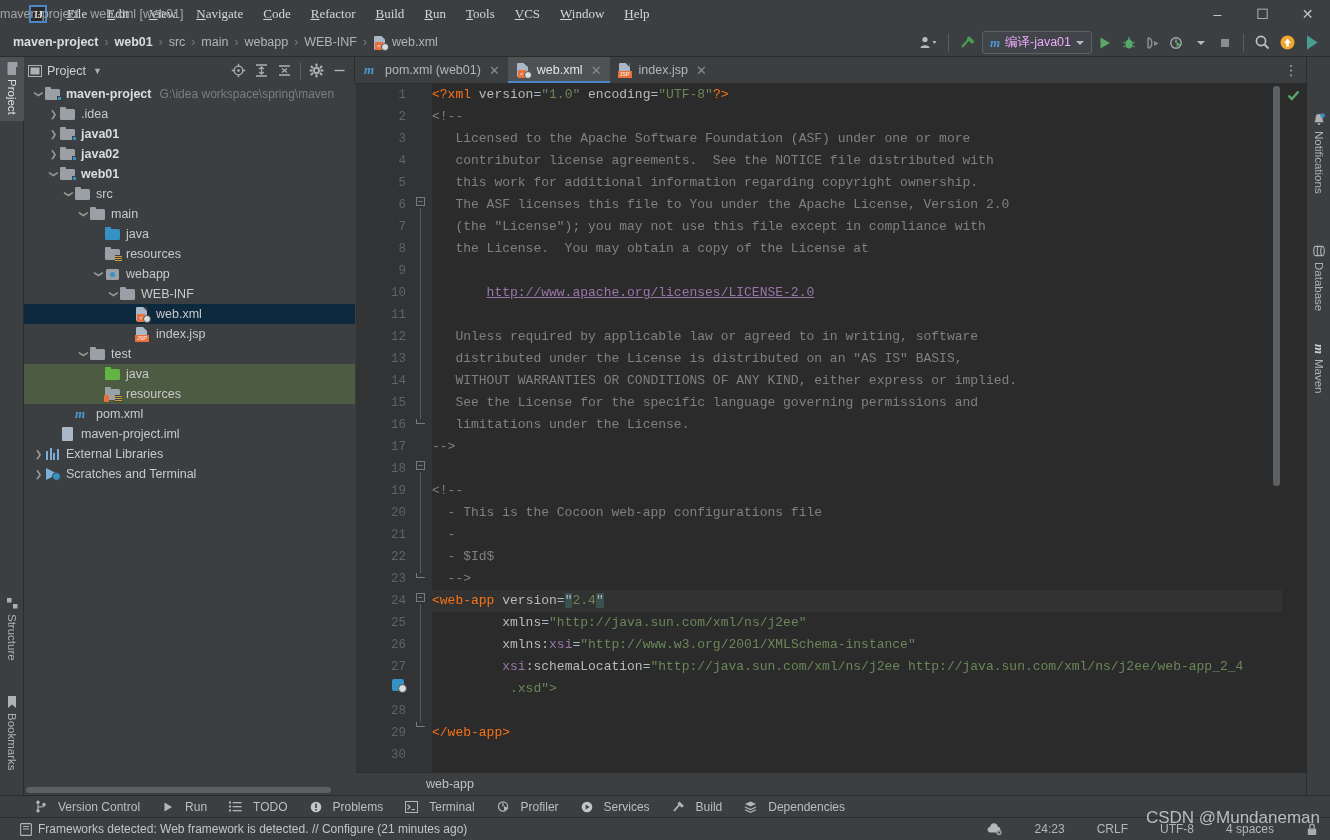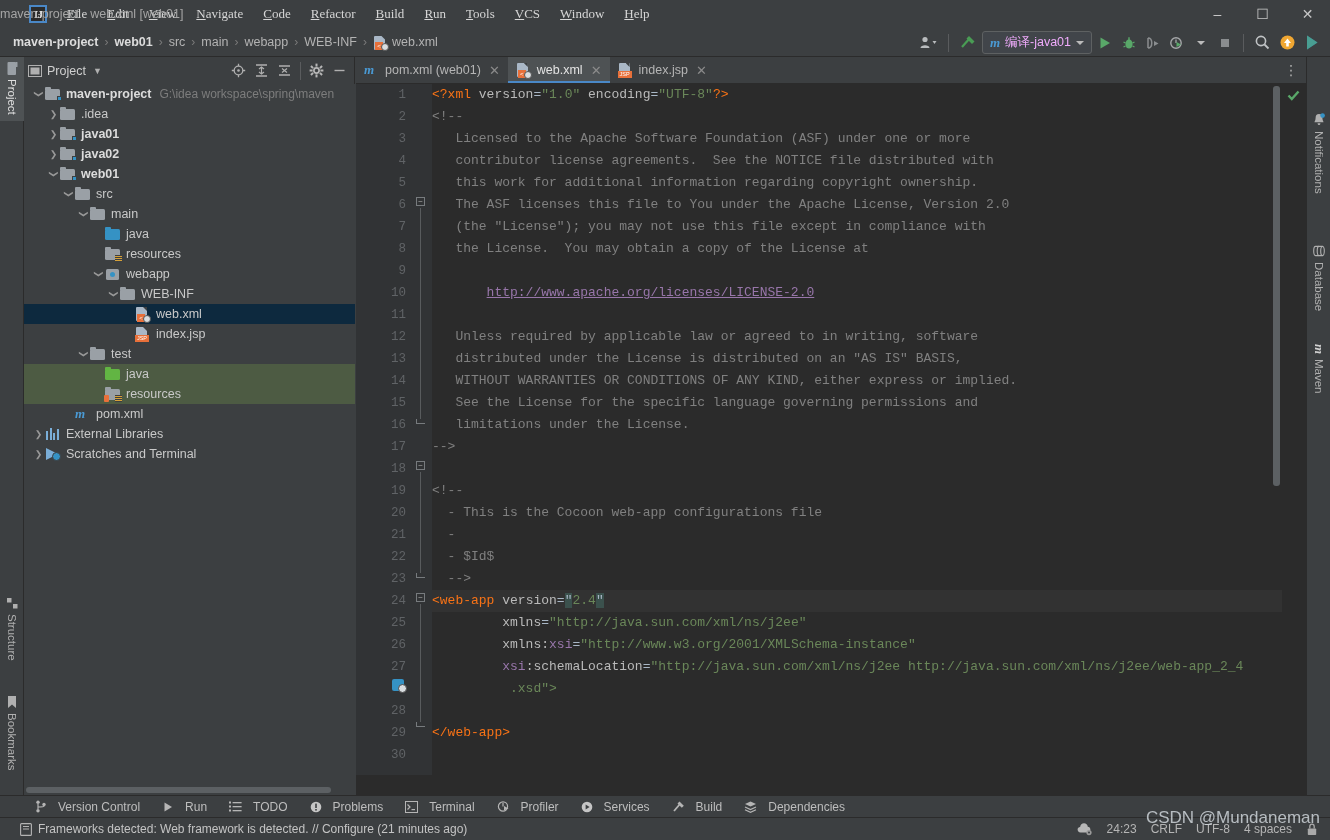--- a/index.html
+++ b/index.html
@@ -344,21 +344,21 @@
   #statusbar {
     position: absolute; left: 0; bottom: 0; width: 1330px; height: 23px;
     background: #3c3f41; display: flex; align-items: center;
     border-top: 1px solid #2b2b2b;
   }
   #status-msg {
     margin-left: 20px; font-size: 12px; color: #c4c4c4;
     display: flex; align-items: center; gap: 6px;
   }
   #status-right {
-    margin-left: auto; display: flex; align-items: center; gap: 14px;
+    margin-left: auto; display: flex; align-items: center; gap: 32px;
     padding-right: 12px; font-size: 12px; color: #b5b5b5;
   }
 
   #watermark {
     position: absolute; right: 10px; bottom: 12px;
     font-size: 17px; color: #cdd3d8; opacity: .85;
     font-family: "Liberation Sans", sans-serif; pointer-events: none;
     white-space: nowrap;
   }
 
@@ -750,20 +750,28 @@
           </span>
           <span class="tlabel">resources</span>
         </div>
         <div class="trow">
           <span style="width: 38px; flex: 0 0 auto;"></span>
           <span class="arrow"></span>
           <span class="ticon">
             <span class="mvn-m">m</span>
           </span>
           <span class="tlabel">pom.xml</span>
+        </div>
+        <div class="trow">
+          <span style="width: 23px; flex: 0 0 auto;"></span>
+          <span class="arrow"></span>
+          <span class="ticon">
+            <span class="imlfile"></span>
+          </span>
+          <span class="tlabel">maven-project.iml</span>
         </div>
         <div class="trow">
           <span style="width: 8px; flex: 0 0 auto;"></span>
           <span class="arrow">❯</span>
           <span class="ticon">
             <span class="extlib">
               <i></i>
               <i></i>
               <i></i>
               <i></i>
@@ -868,20 +876,23 @@
       <div id="vscroll-editor">
         <div class="thumb"></div>
       </div>
       <div id="inspect-col">
         <svg class="checkmark" viewBox="0 0 13 13">
           <path d="M1.5 6.5 L4.8 10 L11.5 2.5" stroke="#59a869" stroke-width="2.4" fill="none"></path>
         </svg>
       </div>
     </div>
 
+    <div id="breadcrumb-bottom">
+      <span class="bc">web-app</span>
+    </div>
   </div>
 
   <div id="toolwindow-bar">
       <div style="width: 24px;"></div>
       <div class="tw">
         <span style="display: flex;">
           <svg width="12" height="13" viewBox="0 0 12 13">
             <circle cx="3" cy="2.3" r="1.7" fill="#b5b5b5"></circle>
             <circle cx="3" cy="10.7" r="1.7" fill="#b5b5b5"></circle>
             <circle cx="9" cy="4.5" r="1.7" fill="#b5b5b5"></circle>

